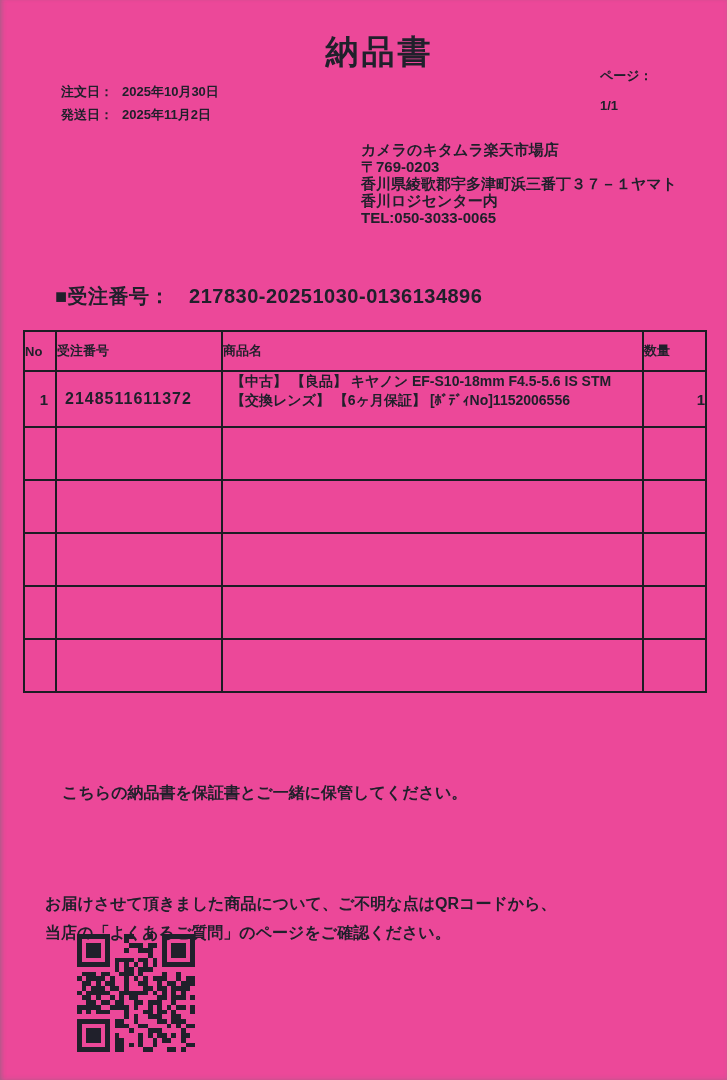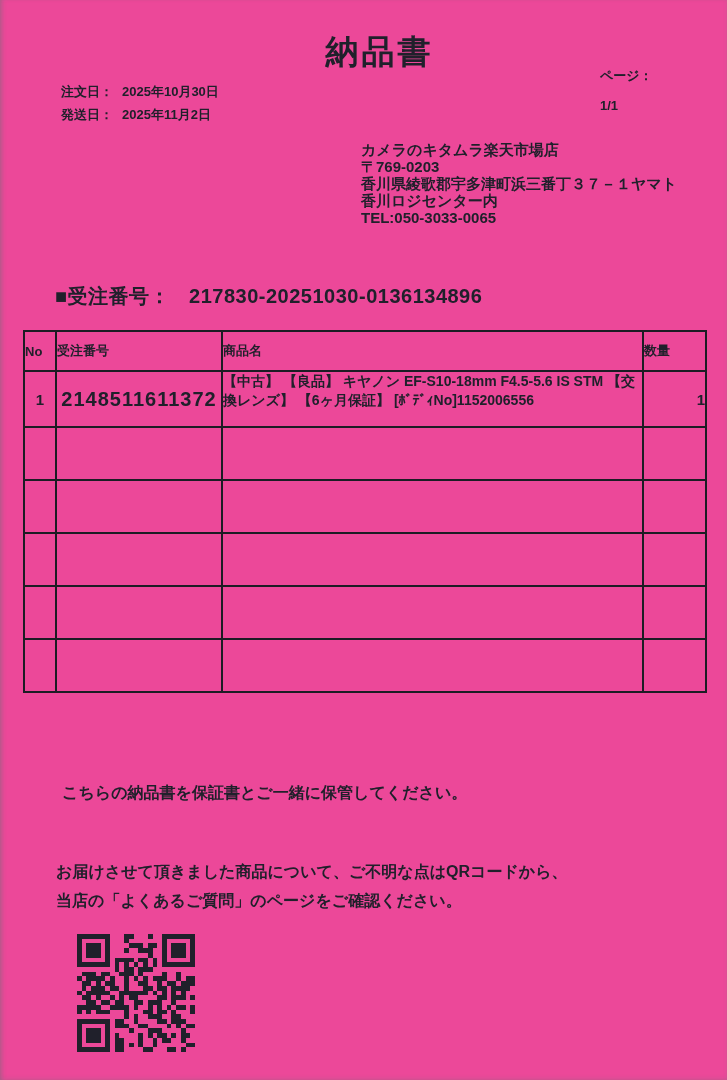--- a/index.html
+++ b/index.html
@@ -21,29 +21,29 @@
   .date-row{display:flex;height:23px;align-items:flex-start;}
   .date-row .lbl{display:inline-block;width:61px;}
   .seller{position:absolute;top:141px;left:361px;font-size:15px;line-height:17px;}
   .order-no{position:absolute;top:283px;left:55px;font-size:20px;letter-spacing:.5px;}
   .order-no .val{margin-left:19px;}
   table.items{
     position:absolute;top:330px;left:23px;border-collapse:collapse;table-layout:fixed;
   }
   table.items th,table.items td{border:2px solid #1c1c24;padding:0;overflow:hidden;}
   table.items thead th{height:38px;font-size:13px;text-align:left;font-weight:700;}
-  tr.item-row td{height:54px;}
+  tr.item-row td{height:54px;padding-left:8px;}
   tr.empty-row td{height:51px;}
   td.c-no{text-align:center;font-size:15px;}
-  td.c-code{text-align:center;font-size:20px;letter-spacing:1px;border-radius:14px;}
+  td.c-code{text-align:left;font-size:16px;letter-spacing:1px;border-radius:14px;}
   td.c-name{font-size:14px;line-height:19px;padding:3px 7px;vertical-align:top;word-break:break-all;}
   td.c-qty{text-align:right;padding-right:8px;font-size:15px;vertical-align:middle;}
   .note-warranty{position:absolute;top:778px;left:45px;font-size:16px;line-height:29px;}
   .note-warranty .indent{margin-left:17px;}
-  .note-inquiry{position:absolute;top:857px;left:45px;font-size:16px;line-height:29px;margin-left:11px;}
+  .note-inquiry{position:absolute;top:889px;left:45px;font-size:16px;line-height:29px;}
   .qr{position:absolute;top:934px;left:77px;width:118px;height:118px;}
 </style>
 </head>
 <body>
 
 <div class="page">
 
   <h1 class="title">納品書</h1>
 
   <div class="page-num">

